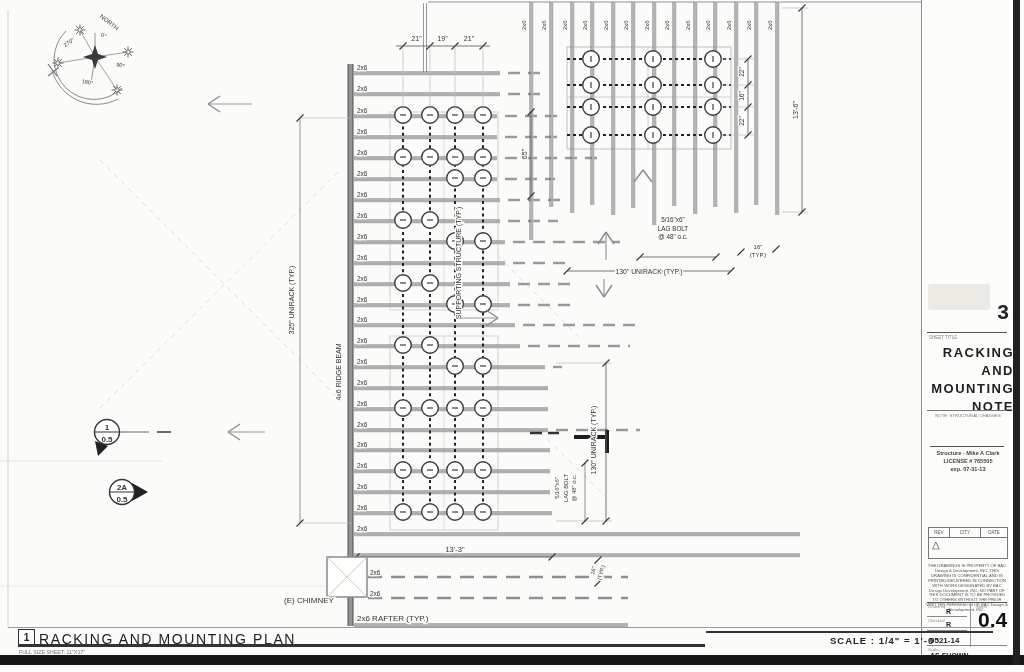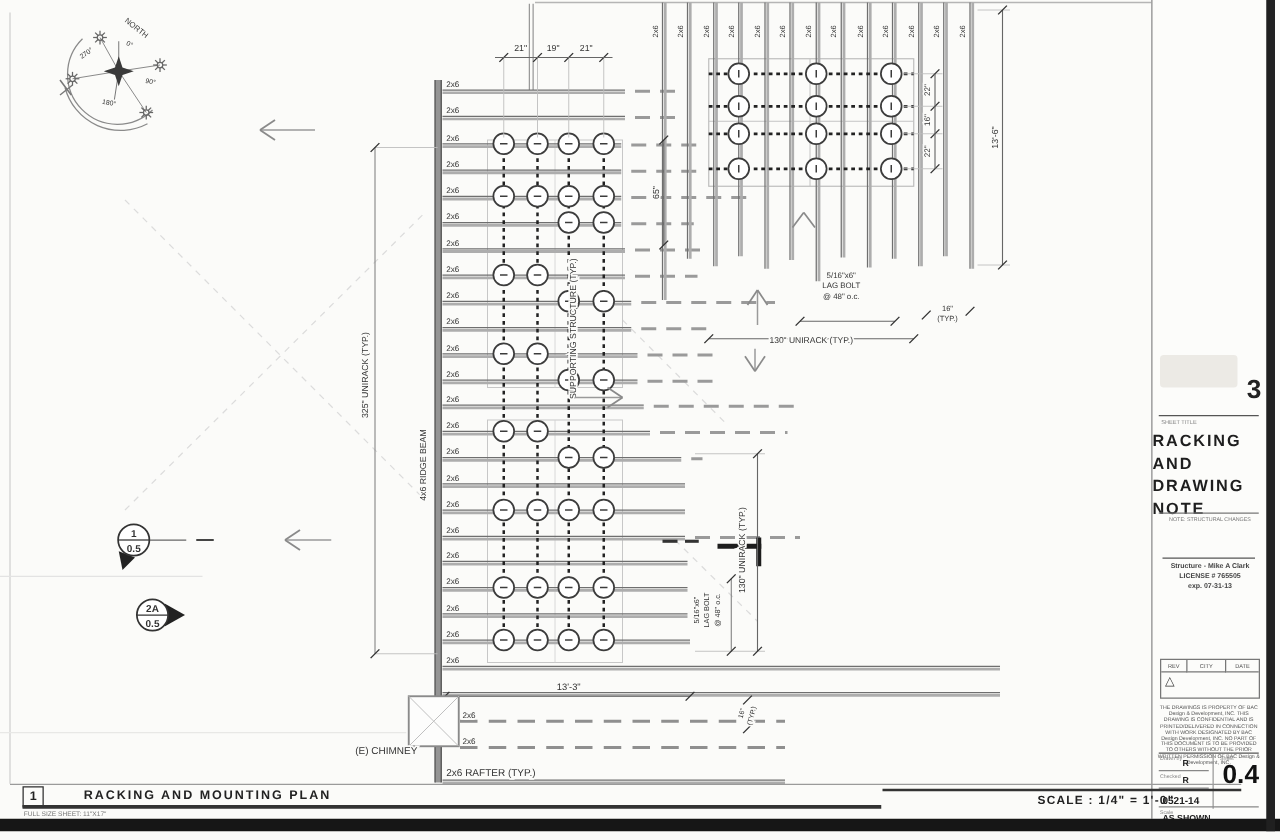--- a/index.html
+++ b/index.html
@@ -7,21 +7,21 @@
         font-family:"Liberation Sans",sans-serif;color:#333;}
   #plan-svg{position:absolute;left:0;top:0;}
   
   .tb{position:absolute;left:921px;top:0;width:92px;height:655px;background:#fcfcfa;
       border-left:1px solid #8a8a8a;}
   .tb *{position:absolute;}
   .tb .logo-smudge{left:6px;top:284px;width:62px;height:26px;background:#eceae5;border-radius:3px;}
   .tb .pageno{right:5px;top:300px;font-size:21px;font-weight:bold;color:#222;}
   .tb .rule1{left:5px;top:332px;width:80px;border-top:1.6px solid #555;}
   .tb .sheet-title-label{left:7px;top:335px;font-size:4.5px;color:#888;}
-  .tb .title{left:0;top:344px;width:92px;text-align:left;font-size:13px;font-weight:bold;
+  .tb .title{left:0;top:344px;width:92px;text-align:right;font-size:13px;font-weight:bold;
              letter-spacing:1.5px;line-height:18px;color:#1e1e1e;}
   .tb .rule2{left:5px;top:410px;width:80px;border-top:1px solid #777;}
   .tb .note{left:0;top:413px;width:92px;text-align:center;font-size:4.3px;color:#777;}
   .tb .rule3{left:8px;top:446px;width:74px;border-top:1.2px solid #555;}
   .tb .eng{left:0;width:92px;text-align:center;font-size:5.6px;font-weight:bold;color:#444;}
   .tb .revbox{left:6px;top:527px;width:78px;height:30px;border:1px solid #777;}
   .tb .revbox .hd{top:0;height:9px;font-size:4.5px;color:#555;border-bottom:1px solid #777;
                   display:flex;align-items:center;justify-content:center;}
   .tb .revbox .c1{left:0;width:20px;border-right:1px solid #777;}
   .tb .revbox .c2{left:21px;width:30px;border-right:1px solid #777;}
@@ -34,21 +34,21 @@
   .tb .vdiv{left:48px;top:603px;height:44px;border-left:1px solid #999;}
   .tb .u1{left:5px;top:616px;width:40px;border-top:1px solid #888;}
   .tb .u2{left:5px;top:630px;width:40px;border-top:1px solid #888;}
   .tb .bignum{left:56px;top:608px;font-size:21px;font-weight:bold;color:#111;}
   .tb .u3{left:5px;top:645px;width:80px;border-top:1px solid #888;}
   
   .footer *{position:absolute;}
   .f-topline{left:8px;top:627px;width:985px;border-top:1px solid #9a9a9a;}
   .f-numbox{left:18px;top:629px;width:15px;height:15px;border:1.6px solid #2e2e2e;
             font-size:10px;font-weight:bold;color:#222;display:flex;align-items:center;justify-content:center;}
-  .f-title{left:39px;top:631px;font-size:10px;font-weight:bold;letter-spacing:1.6px;color:#222;margin-left:28px;}
+  .f-title{left:39px;top:631px;font-size:14px;font-weight:normal;letter-spacing:1.6px;color:#222;}
   .f-thick{left:18px;top:644px;width:687px;height:2.6px;background:#333;}
   .f-sub{left:19px;top:649px;font-size:5.3px;color:#777;}
   .f-scaleline{left:706px;top:631px;width:287px;height:2.4px;background:#333;}
   .f-scale{left:830px;top:635px;font-size:9.5px;font-weight:bold;letter-spacing:1px;color:#222;}
   .edge-bottom{position:absolute;left:0;top:655px;width:1024px;height:10px;background:#161616;}
   .edge-right{position:absolute;left:1013px;top:0;width:7px;height:665px;background:#202020;}
 </style>
 </head>
 <body>
 
@@ -475,21 +475,21 @@
     </svg>
 
   <div class="tb">
     <div class="logo-smudge"></div>
     <div class="pageno">3</div>
     <div class="rule1"></div>
     <div class="sheet-title-label">SHEET TITLE</div>
     <div class="title">
       <span style="position:static;display:block">RACKING</span>
       <span style="position:static;display:block">AND</span>
-      <span style="position:static;display:block">DRAWING</span>
+      <span style="position:static;display:block">MOUNTING</span>
       <span style="position:static;display:block">NOTE</span>
     </div>
     <div class="rule2"></div>
     <div class="note">NOTE: STRUCTURAL CHANGES</div>
     <div class="rule3"></div>
     <div class="eng" style="top:450px">Structure - Mike A Clark</div>
     <div class="eng" style="top:458px">LICENSE # 765505</div>
     <div class="eng" style="top:466px">exp. 07-31-13</div>
     <div class="revbox">
       <div class="hd c1">REV</div>

